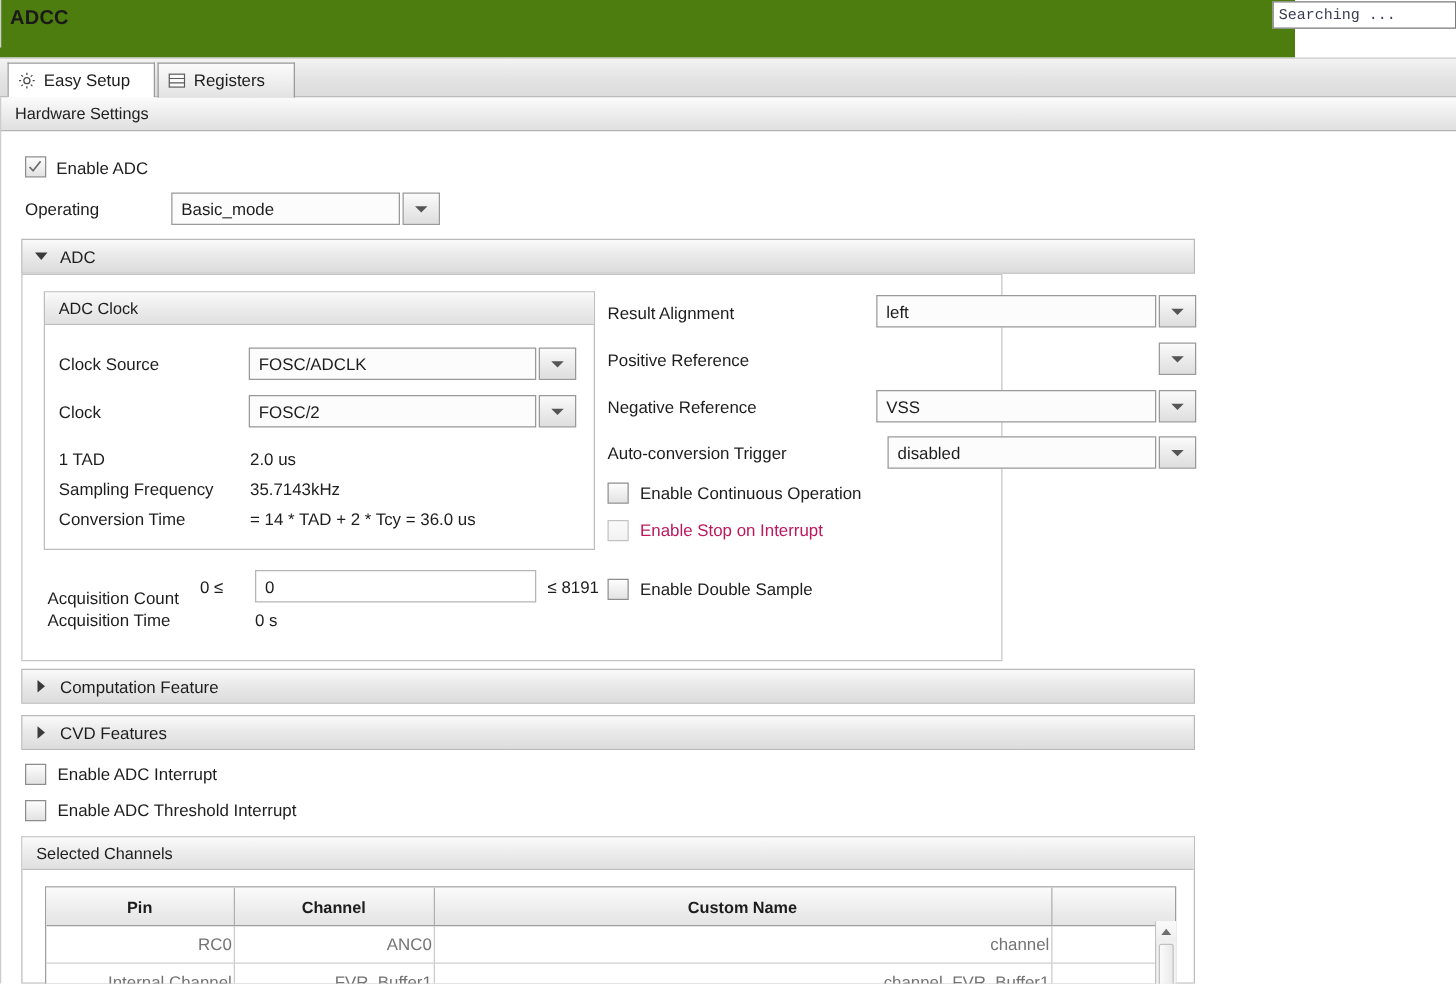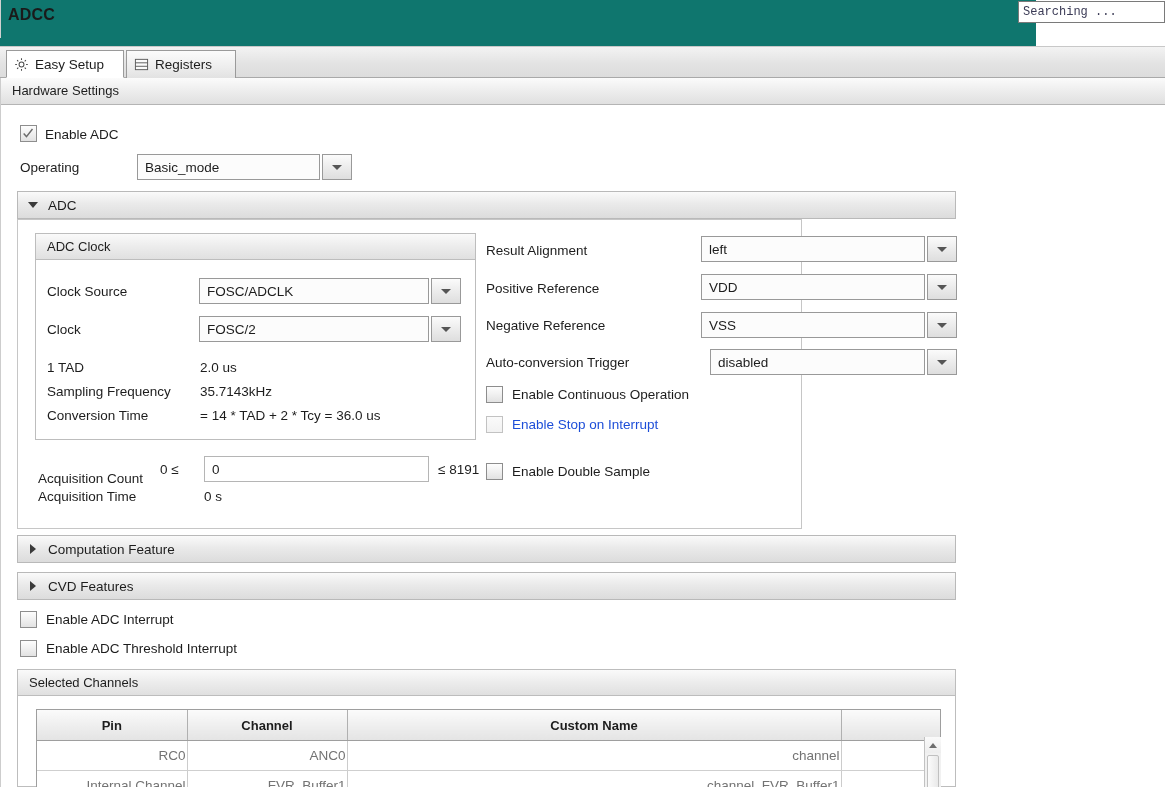--- a/index.html
+++ b/index.html
@@ -7,21 +7,21 @@
     width: 1165px; height: 787px;
     background: #ffffff;
     font-family: "Liberation Sans", sans-serif;
     overflow: hidden;
   }
   #root { position: relative; width: 1165px; height: 787px; background:#fff; }
 
   
   .titlebar {
     position: absolute; left: 0; top: 0; width: 1036px; height: 46px;
-    background: #0f766e;
+    background: #4d7c0f;
   }
   .title-text {
     position: absolute; left: 8px; top: 6px;
     font-size: 16px; font-weight: bold; color: #1a1a1a;
     letter-spacing: 0.2px;
   }
   .title-leftedge {
     position:absolute; left:0; top:0; width:1px; height:38px; background:#d0d0d0;
   }
   .search-box {
@@ -70,21 +70,21 @@
     border-bottom: 1px solid #b4b4b4;
     box-sizing: border-box;
   }
   .hw-header span {
     position: absolute; left: 12px; top: 5px; font-size: 13px; color: #1d1d1d;
   }
   .hw-leftedge { position:absolute; left:0; top:78px; width:1px; height:709px; background:#cdcdcd; }
 
   
   .lbl { position: absolute; font-size: 13.5px; color: #1d1d1d; white-space: nowrap; }
-  .lbl.dim { color: #1d4ed8; }
+  .lbl.dim { color: #be185d; }
 
   .chk {
     position: absolute; width: 17px; height: 17px; box-sizing: border-box;
     border: 1px solid #8d8d8d;
     background: linear-gradient(to bottom, #fdfdfd 0%, #f0f0f0 50%, #e2e2e2 100%);
   }
   .chk.dim { border-color: #c2c2c2; background: linear-gradient(to bottom,#fafafa,#f2f2f2); }
   .chk svg { display:block; }
 
   
@@ -280,21 +280,20 @@
     <div class="lbl" style="left:468px; top:23px;">Result Alignment</div>
     <div class="combo" style="left:683px; top:16px; width:256px;">
       <div class="field">left</div>
       <div class="arrow">
           <i class="tri-down"></i>
         </div>
     </div>
 
     <div class="lbl" style="left:468px; top:61px;">Positive Reference</div>
     <div class="combo" style="left:683px; top:54px; width:256px;">
-      <div class="field">VDD</div>
       <div class="arrow">
           <i class="tri-down"></i>
         </div>
     </div>
 
     <div class="lbl" style="left:468px; top:98px;">Negative Reference</div>
     <div class="combo" style="left:683px; top:92px; width:256px;">
       <div class="field">VSS</div>
       <div class="arrow">
           <i class="tri-down"></i>

